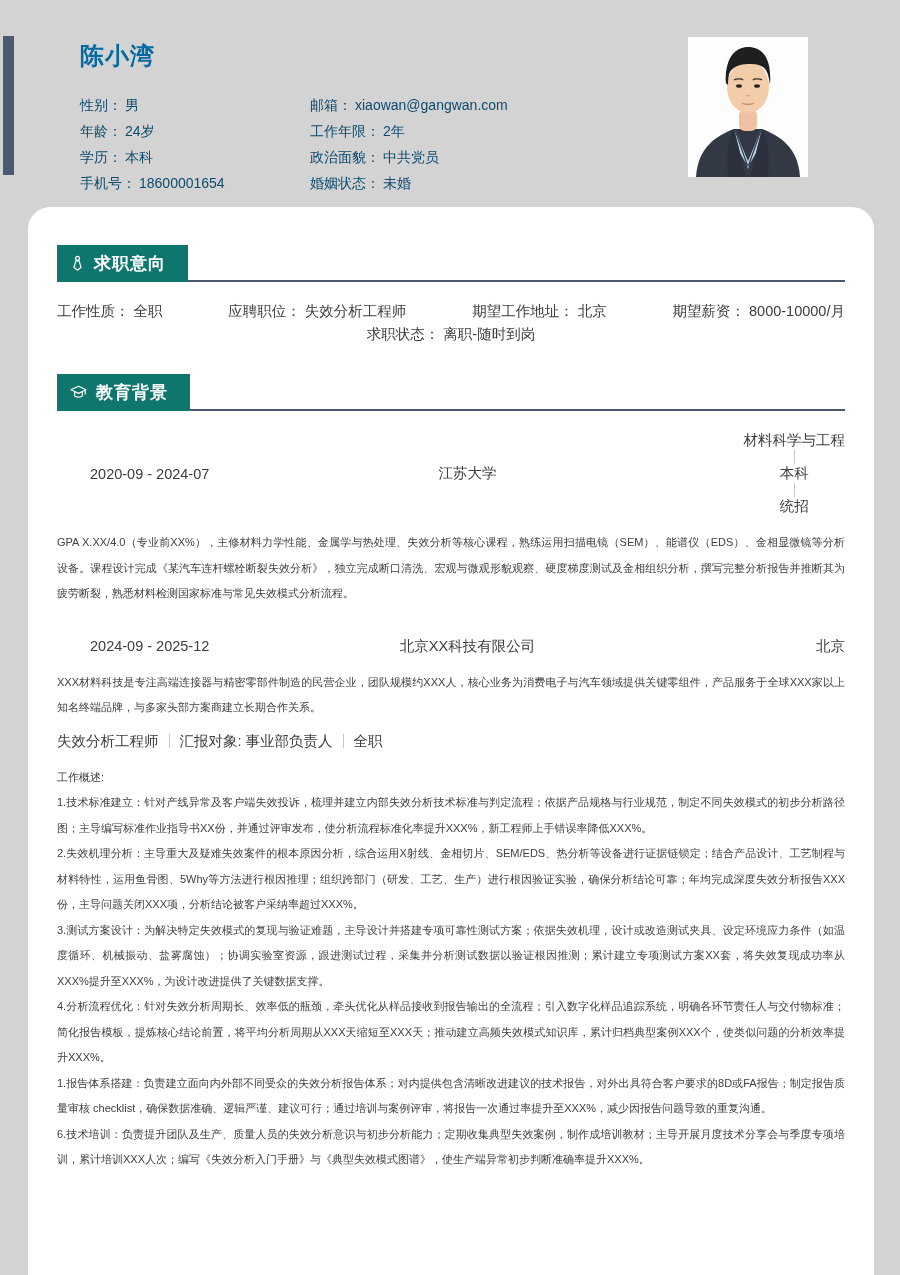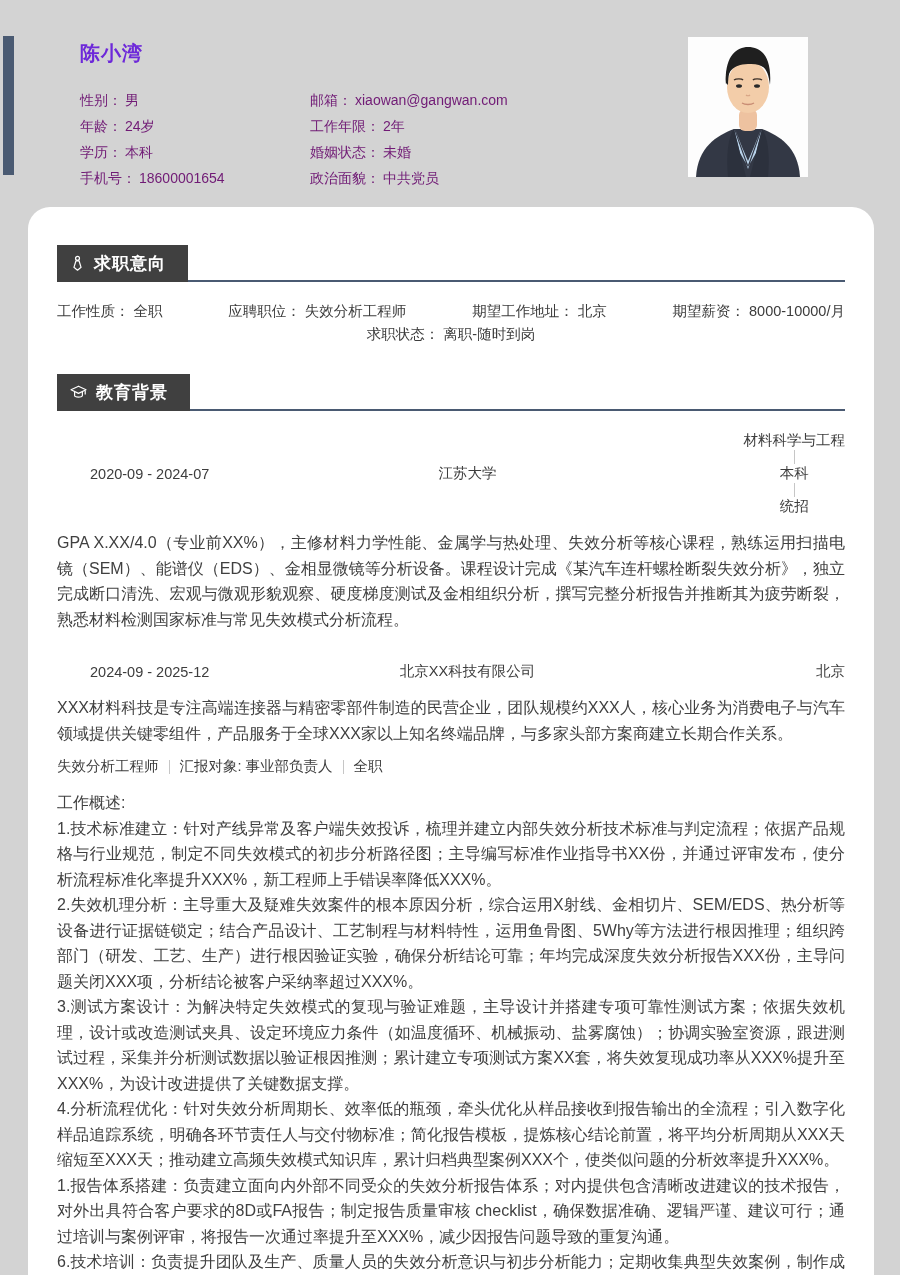--- a/index.html
+++ b/index.html
@@ -9,42 +9,42 @@
     background:#d3d3d3;
     position:relative;
     color:#3c3c3c;
   }
   .accent-bar {
     position:absolute; left:3px; top:36px; width:11px; height:139px;
     background:#4a5a72;
   }
   
   .header { position:absolute; left:80px; top:40px; width:600px; }
-  .name { font-size:20px; font-weight:bold; color:#6d28d9; letter-spacing:1px; }
+  .name { font-size:24px; font-weight:bold; color:#0369a1; letter-spacing:1px; }
   .fields { margin-top:20px; display:flex; }
   .fcol { display:flex; flex-direction:column; }
   .fcol-left  { width:230px; }
   .fcol-right { width:330px; }
-  .field { height:26px; line-height:26px; font-size:14px; color:#701a75; white-space:nowrap; }
+  .field { height:26px; line-height:26px; font-size:14px; color:#0c4a6e; white-space:nowrap; }
   .field .val { margin-left:3px; }
   .photo {
     position:absolute; left:688px; top:37px; width:120px; height:140px;
     background:#ffffff; overflow:hidden;
   }
   
   .card {
     position:absolute; left:28px; top:207px; width:846px; height:1120px;
     background:#ffffff; border-radius:22px;
     padding:38px 29px 40px 29px;
   }
   .section { margin:0; }
   .sec-head { border-bottom:2px solid #4a5a72; margin-bottom:20px; }
   .band {
     display:inline-flex; align-items:center; gap:9px;
-    background:#404040; color:#ffffff;
+    background:#0f766e; color:#ffffff;
     font-size:17px; font-weight:bold; letter-spacing:1px;
     padding:7px 22px 7px 13px;
     margin-bottom:-2px;
   }
   .band svg { display:block; }
   
   .intent-row { display:flex; justify-content:space-between; font-size:14.5px; margin-bottom:4px; }
   .pair .val { margin-left:4px; }
   .intent-row.single { justify-content:center; margin-bottom:0; }
   
@@ -53,21 +53,21 @@
     font-size:14.5px; color:#3d3d3d; margin-bottom:14px;margin-left:33px;
   }
   .meta-row .left { justify-self:start; }
   .meta-row .mid { justify-self:center; }
   .meta-row .right { justify-self:end; display:inline-flex; align-items:center;flex-direction:column; }
   .vsep {
     display:inline-block; width:1px; height:14px; background:#c6c6c6;
     margin:0 10px; vertical-align:-2px;
   }
   .para {
-    font-size:16px; line-height:25.5px; color:#404040;
+    font-size:11px; line-height:25.5px; color:#404040;
     text-align:justify;
   }
   .sec-gap { margin-top:30px; }
   .role-line { display:flex; align-items:center; font-size:14.5px; color:#3d3d3d; margin-top:11px; }
   .overview { margin-top:14px; }
 </style>
 </head>
 <body>
 
 <div class="accent-bar"></div>
@@ -77,22 +77,22 @@
   <div class="fields">
     <div class="fcol fcol-left">
       <div class="field"><span>性别：</span><span class="val">男</span></div>
       <div class="field"><span>年龄：</span><span class="val">24岁</span></div>
       <div class="field"><span>学历：</span><span class="val">本科</span></div>
       <div class="field"><span>手机号：</span><span class="val">18600001654</span></div>
     </div>
     <div class="fcol fcol-right">
       <div class="field"><span>邮箱：</span><span class="val">xiaowan@gangwan.com</span></div>
       <div class="field"><span>工作年限：</span><span class="val">2年</span></div>
+      <div class="field"><span>政治面貌：</span><span class="val">中共党员</span></div>
       <div class="field"><span>婚姻状态：</span><span class="val">未婚</span></div>
-      <div class="field"><span>政治面貌：</span><span class="val">中共党员</span></div>
     </div>
   </div>
 </div>
 
 <div class="photo">
   <svg width="120" height="140" viewBox="0 0 120 140">
     <rect width="120" height="140" fill="#fdfdfd"></rect>
     <path d="M8,140 C10,110 28,99 46,92 L74,92 C92,99 110,110 112,140 Z" fill="#333845"></path>
     <path d="M46,92 L60,132 L74,92 L68,116 L60,130 L52,116 Z" fill="#b9d3eb"></path>
     <polygon points="47,92 60,128 73,92 66,110 60,124 54,110" fill="#bcd5ec"></polygon>

